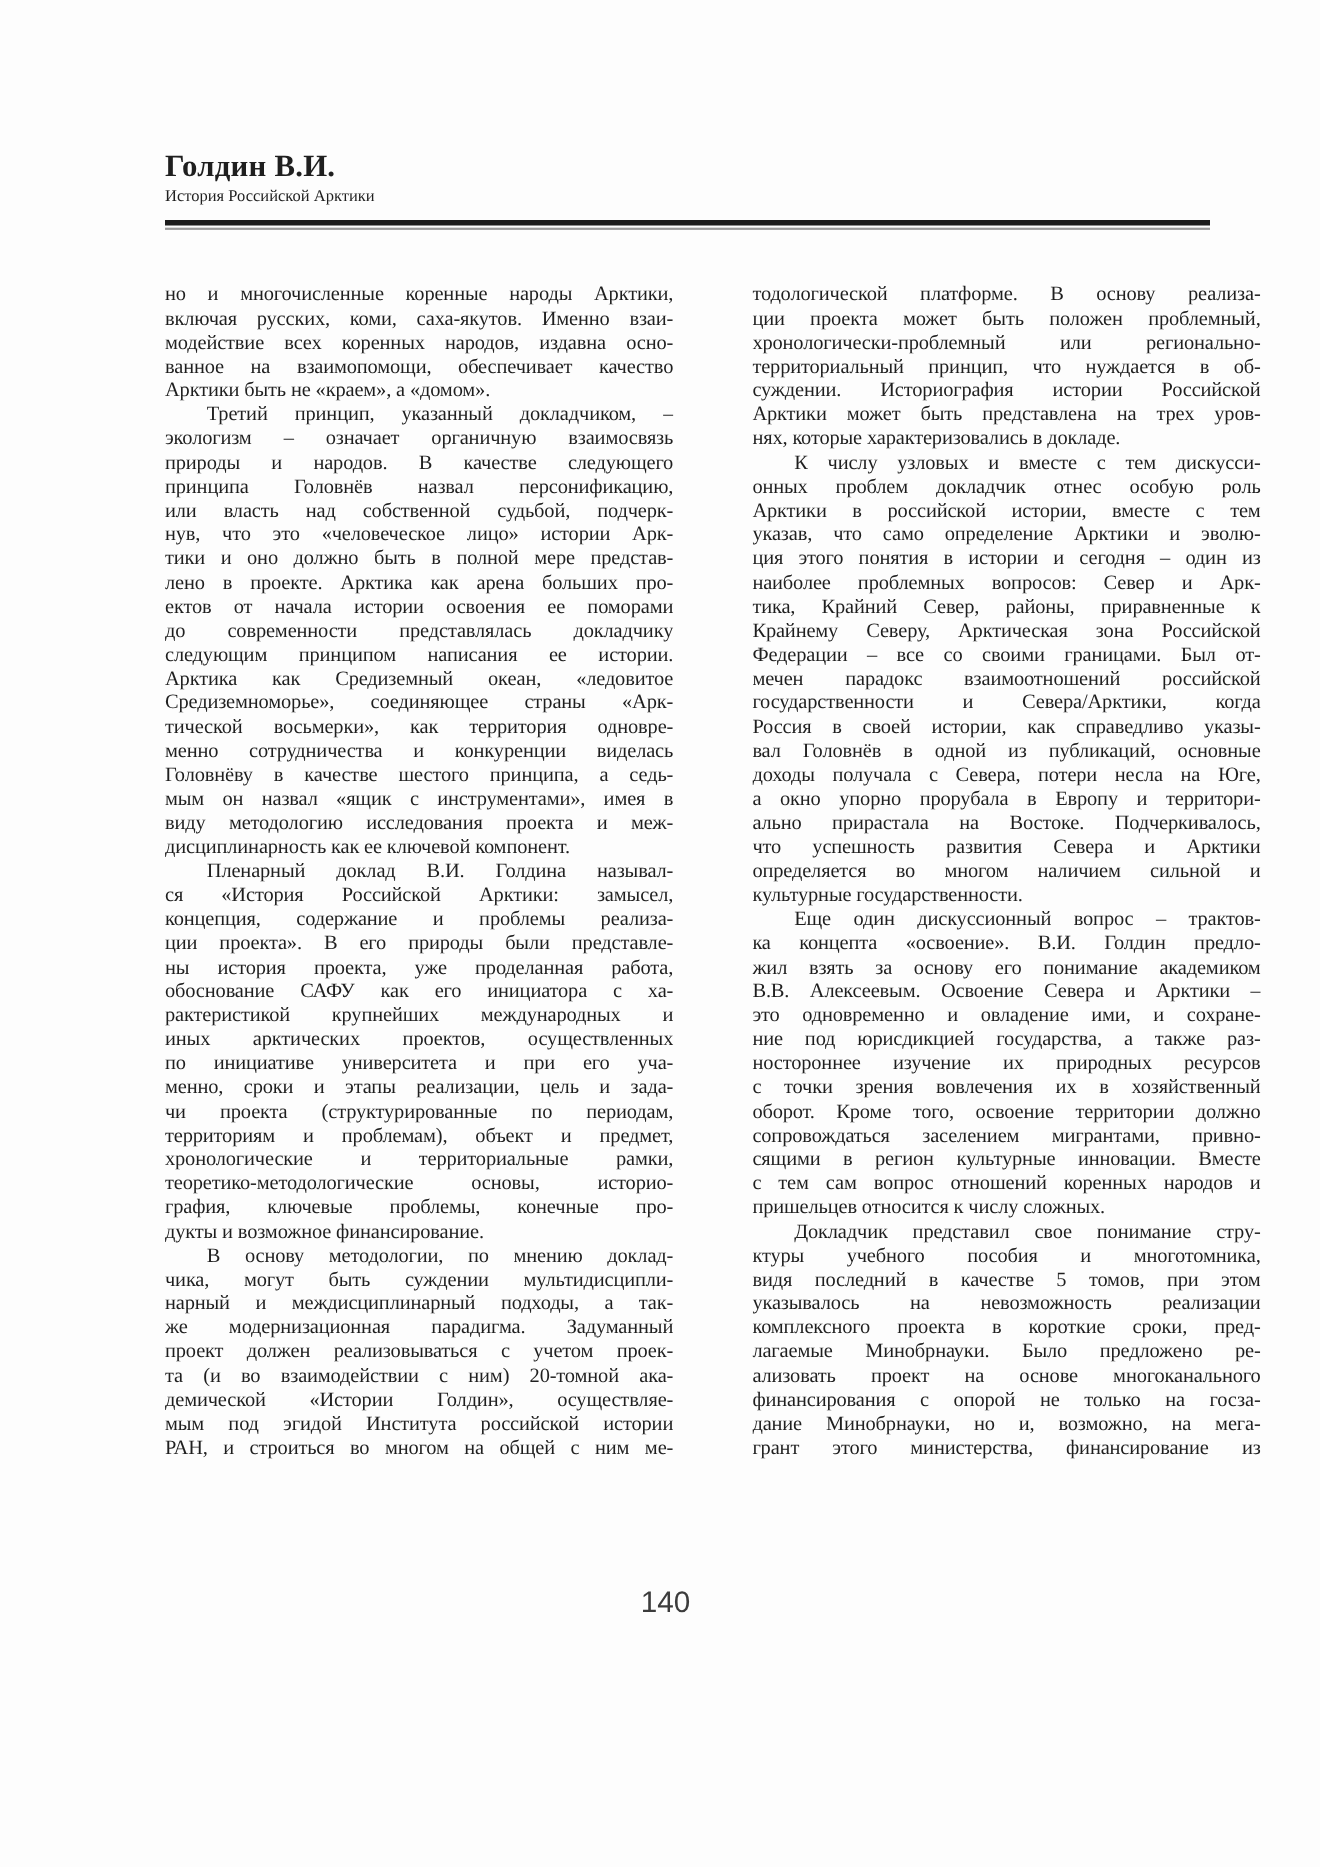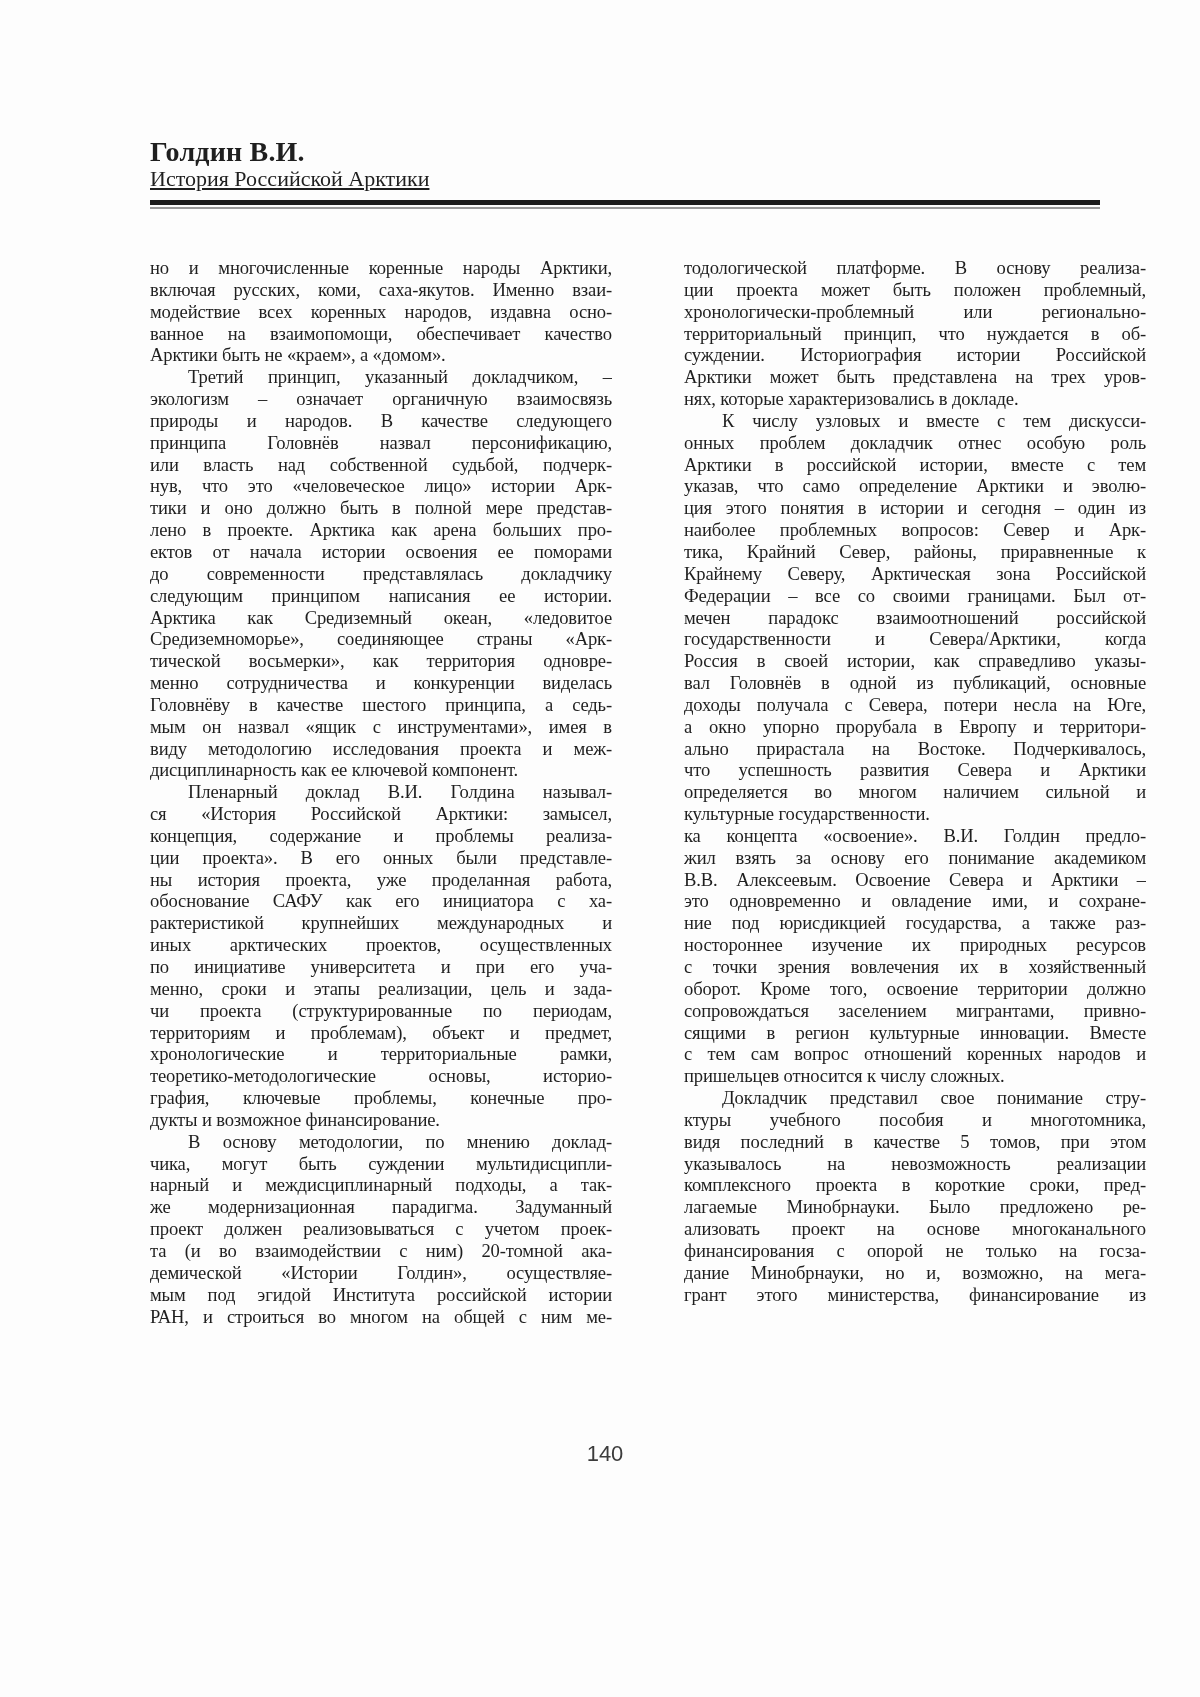--- a/index.html
+++ b/index.html
@@ -25,23 +25,22 @@
     top: 139px;
     width: 950px;
   }
   .rh-author {
     font-weight: bold;
     font-size: 28px;
     line-height: 26px;
     letter-spacing: 0.2px;
   }
   .rh-title {
-    font-size: 22px;
+    font-size: 15px;
     line-height: 28px;
-    text-decoration: underline;
   }
   .rh-rule-thick {
     margin-top: 7px;
     height: 5px;
     background: #1c1c1c;
   }
   .rh-rule-thin {
     margin-top: 2px;
     height: 2px;
     background: #9a9a9a;
@@ -69,21 +68,21 @@
   .line.indent {
     text-indent: 38px;
   }
   .page-number {
     position: absolute;
     left: 150px;
     top: 1441px;
     width: 910px;
     text-align: center;
     font-family: "Liberation Sans", "DejaVu Sans", sans-serif;
-    font-size: 22px;
+    font-size: 27px;
     color: #3c3c3c;
   }
 </style>
 </head>
 <body>
 
 <div class="page">
 
   <div class="running-head">
     <div class="rh-author">Голдин В.И.</div>
@@ -113,21 +112,21 @@
       <div class="line">Средиземноморье», соединяющее страны «Арк-</div>
       <div class="line">тической восьмерки», как территория одновре-</div>
       <div class="line">менно сотрудничества и конкуренции виделась</div>
       <div class="line">Головнёву в качестве шестого принципа, а седь-</div>
       <div class="line">мым он назвал «ящик с инструментами», имея в</div>
       <div class="line">виду методологию исследования проекта и меж-</div>
       <div class="line flush">дисциплинарность как ее ключевой компонент.</div>
       <div class="line indent">Пленарный доклад В.И. Голдина называл-</div>
       <div class="line">ся «История Российской Арктики: замысел,</div>
       <div class="line">концепция, содержание и проблемы реализа-</div>
-      <div class="line">ции проекта». В его онных были представле-</div>
+      <div class="line">ции проекта». В его природы были представле-</div>
       <div class="line">ны история проекта, уже проделанная работа,</div>
       <div class="line">обоснование САФУ как его инициатора с ха-</div>
       <div class="line">рактеристикой крупнейших международных и</div>
       <div class="line">иных арктических проектов, осуществленных</div>
       <div class="line">по инициативе университета и при его уча-</div>
       <div class="line">менно, сроки и этапы реализации, цель и зада-</div>
       <div class="line">чи проекта (структурированные по периодам,</div>
       <div class="line">территориям и проблемам), объект и предмет,</div>
       <div class="line">хронологические и территориальные рамки,</div>
       <div class="line">теоретико-методологические основы, историо-</div>
@@ -164,20 +163,21 @@
       <div class="line">мечен парадокс взаимоотношений российской</div>
       <div class="line">государственности и Севера/Арктики, когда</div>
       <div class="line">Россия в своей истории, как справедливо указы-</div>
       <div class="line">вал Головнёв в одной из публикаций, основные</div>
       <div class="line">доходы получала с Севера, потери несла на Юге,</div>
       <div class="line">а окно упорно прорубала в Европу и территори-</div>
       <div class="line">ально прирастала на Востоке. Подчеркивалось,</div>
       <div class="line">что успешность развития Севера и Арктики</div>
       <div class="line">определяется во многом наличием сильной и</div>
       <div class="line flush">культурные государственности.</div>
+      <div class="line indent">Еще один дискуссионный вопрос – трактов-</div>
       <div class="line">ка концепта «освоение». В.И. Голдин предло-</div>
       <div class="line">жил взять за основу его понимание академиком</div>
       <div class="line">В.В. Алексеевым. Освоение Севера и Арктики –</div>
       <div class="line">это одновременно и овладение ими, и сохране-</div>
       <div class="line">ние под юрисдикцией государства, а также раз-</div>
       <div class="line">ностороннее изучение их природных ресурсов</div>
       <div class="line">с точки зрения вовлечения их в хозяйственный</div>
       <div class="line">оборот. Кроме того, освоение территории должно</div>
       <div class="line">сопровождаться заселением мигрантами, привно-</div>
       <div class="line">сящими в регион культурные инновации. Вместе</div>

